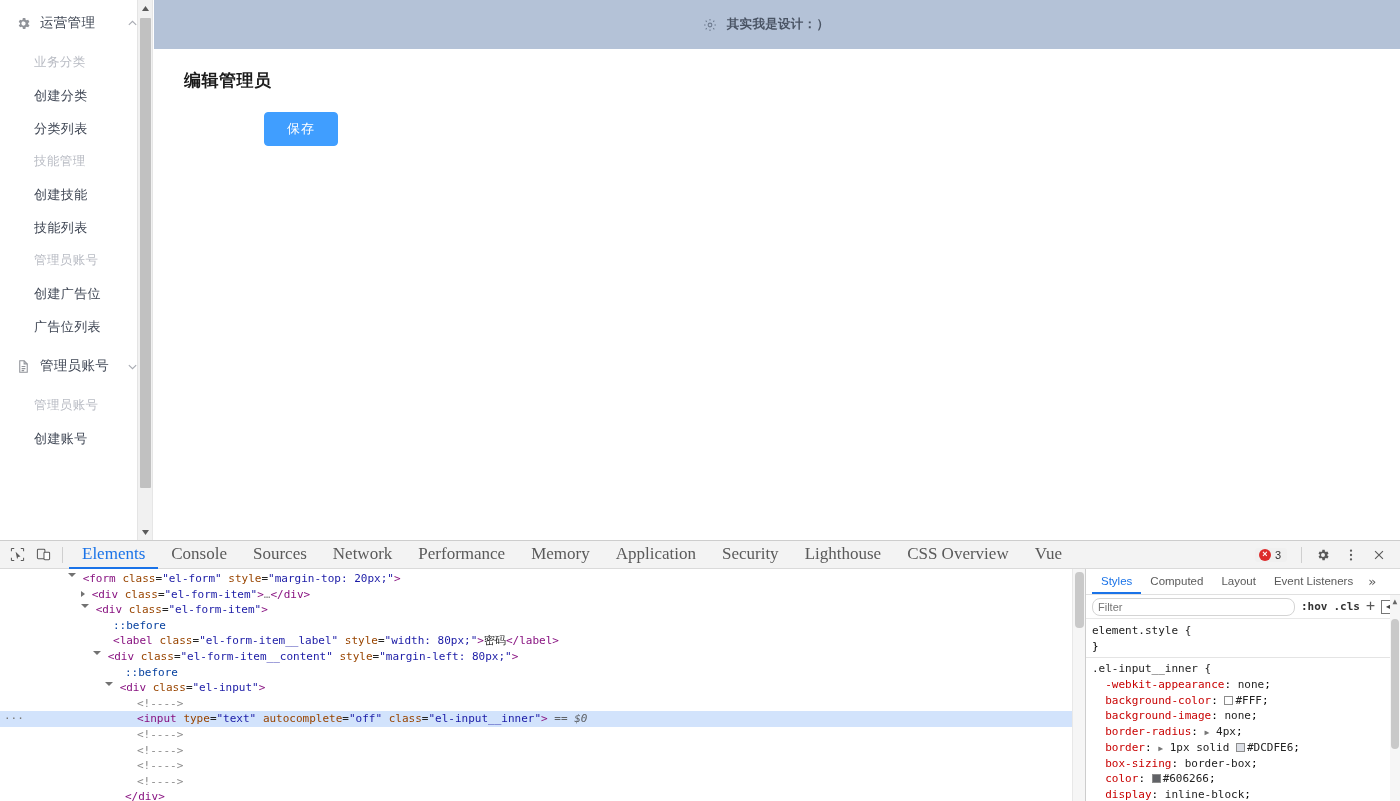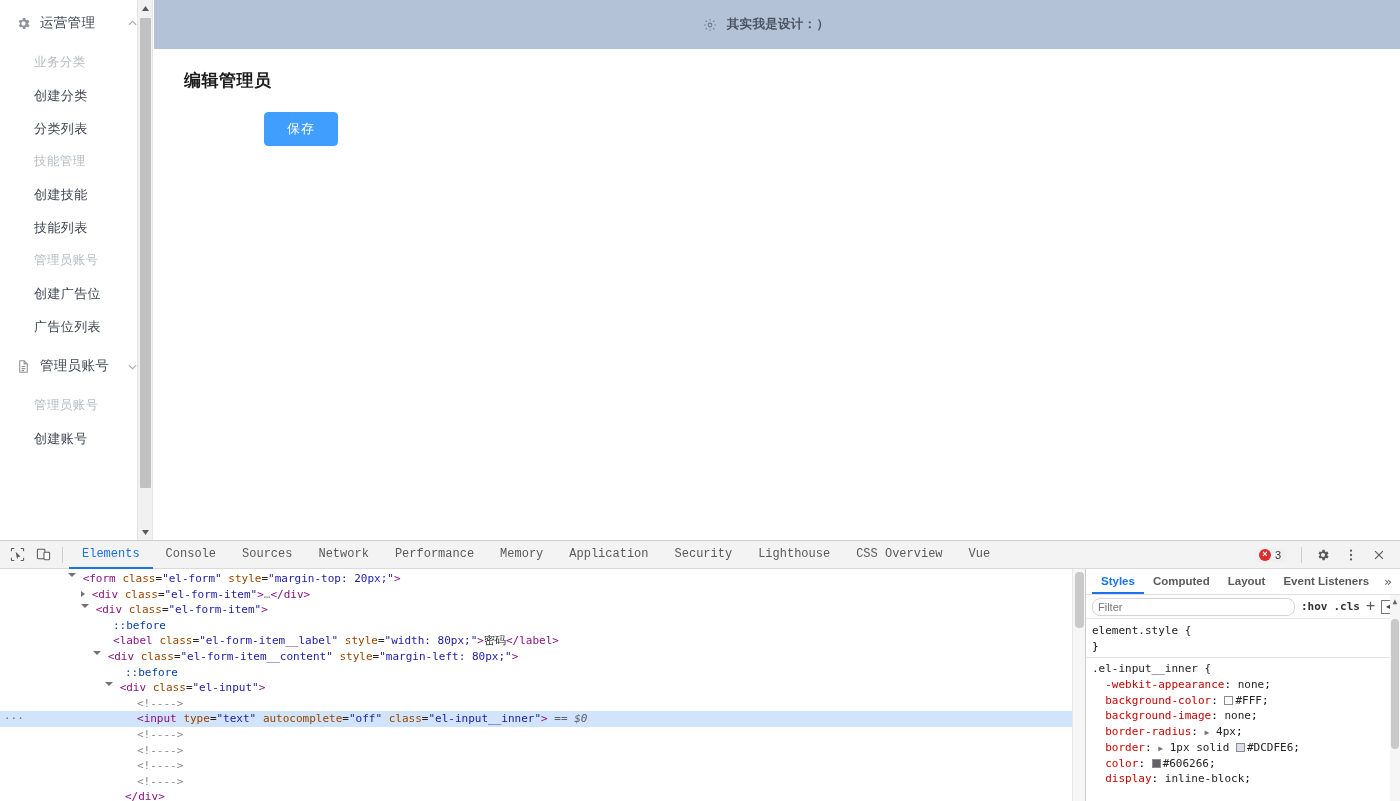--- a/index.html
+++ b/index.html
@@ -218,22 +218,22 @@
     cursor: pointer;
   }
   .dt-icon-btn svg { display: block; }
   .dt-sep {
     width: 1px; height: 16px;
     background: #cfcfcf;
     margin: 0 6px;
   }
   .dt-tabs { display: flex; align-items: stretch; height: 28px; flex: 1 1 auto; }
   .dt-tab {
-    font-family: Liberation Mono, monospace;
-    font-size: 12px;
+    font-family: Liberation Serif, serif;
+    font-size: 17px;
     color: #5a5a5a;
     padding: 0 13px;
     display: flex; align-items: center;
     cursor: pointer;
     border-bottom: 2px solid transparent;
   }
   .dt-tab.active {
     color: #1a73e8;
     border-bottom-color: #1a73e8;
   }
@@ -334,21 +334,20 @@
     border-bottom: 1px solid #e0e0e0;
     padding-left: 6px;
   }
   .st-tab {
     font-family: "Liberation Sans", sans-serif;
     font-size: 11.5px; color: #5a5a5a;
     padding: 0 9px;
     display: flex; align-items: center;
     border-bottom: 2px solid transparent;
     cursor: pointer;
-    font-weight: bold;
   }
   .st-tab.active { color: #1a73e8; border-bottom-color: #1a73e8; }
   .st-more {
     display: flex; align-items: center;
     padding: 0 6px; color: #5a5a5a; font-size: 13px;
     cursor: pointer;
   }
   .st-filterbar {
     height: 24px;
     display: flex; align-items: center;
@@ -590,20 +589,21 @@
         <div class="st-rules" id="st-rules-slot">
             <div class="st-line"><span class="st-sel">element.style {</span></div>
             <div class="st-line">}</div>
             <div class="st-divider"></div>
             <div class="st-line"><span class="st-sel">.el-input__inner {</span><span class="st-src"><style></span></style></span></div>
             <div class="st-line">  <span class="st-prop">-webkit-appearance</span>: <span class="st-val">none</span>;</div>
             <div class="st-line">  <span class="st-prop">background-color</span>: <span class="st-val"><span class="sw" style="background:#FFFFFF"></span>#FFF</span>;</div>
             <div class="st-line">  <span class="st-prop">background-image</span>: <span class="st-val">none</span>;</div>
             <div class="st-line">  <span class="st-prop">border-radius</span>: <span class="st-arrow">▶</span> <span class="st-val">4px</span>;</div>
             <div class="st-line">  <span class="st-prop">border</span>: <span class="st-arrow">▶</span> <span class="st-val">1px solid <span class="sw" style="background:#DCDFE6"></span>#DCDFE6</span>;</div>
+            <div class="st-line">  <span class="st-prop">box-sizing</span>: <span class="st-val">border-box</span>;</div>
             <div class="st-line">  <span class="st-prop">color</span>: <span class="st-val"><span class="sw" style="background:#606266"></span>#606266</span>;</div>
             <div class="st-line">  <span class="st-prop">display</span>: <span class="st-val">inline-block</span>;</div>
           </div>
         <div class="st-scroll">
           <div class="up">▲</div>
           <div class="thumb"></div>
         </div>
       </aside>
     </div>
   </section>

